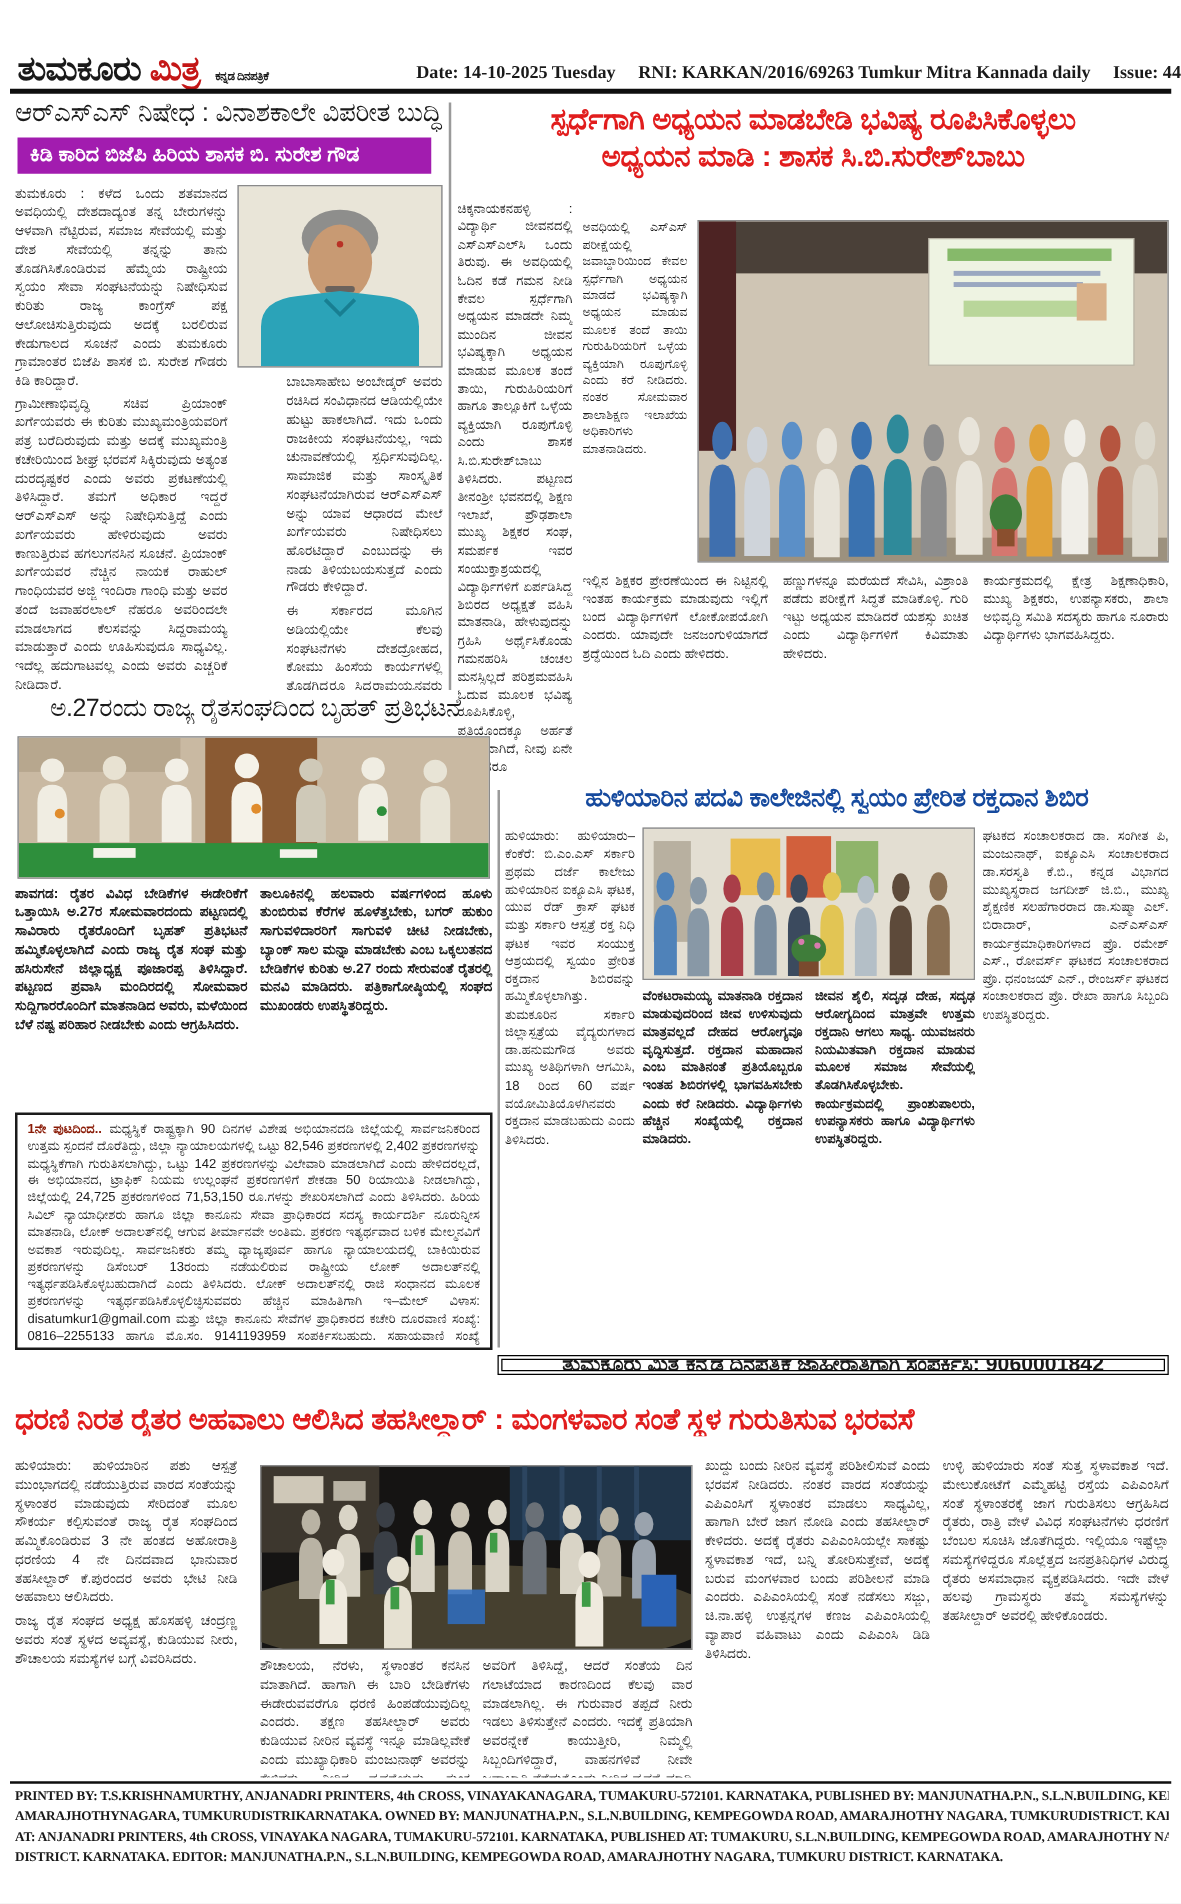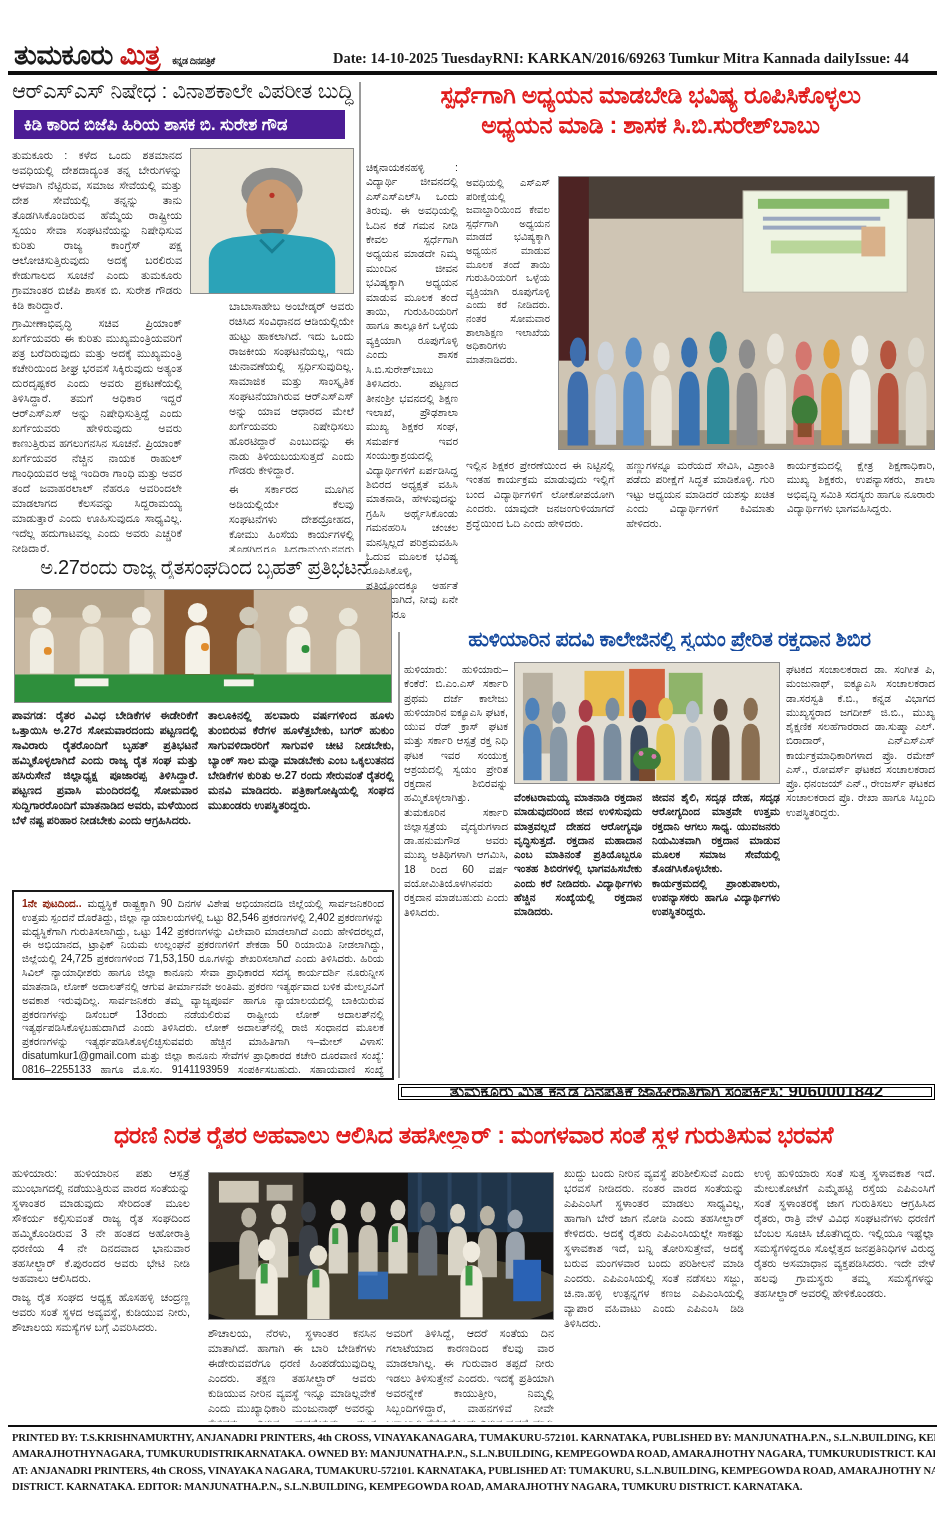--- a/index.html
+++ b/index.html
@@ -9,29 +9,29 @@
   .abs{position:absolute;}
   .jtext{font-size:11px;line-height:1.36;text-align:justify;overflow:hidden;}
   .jtext p{margin:0 0 4px 0;}
   .rule-h{background:#0e0e0e;}
   .rule-v{background:#9a9a9a;}
   
   .logo{font-weight:bold;font-size:27px;letter-spacing:-0.5px;white-space:nowrap;}
   .logo .red{color:#c41616;}
   .tagline{font-size:9.5px;font-weight:bold;margin-left:5px;}
   .dateline{font-family:"Liberation Serif",serif;font-weight:bold;font-size:14.5px;
-            display:flex;white-space:nowrap;}
+            display:flex;gap:18px;white-space:nowrap;}
   
   .hl-black{font-weight:normal;font-size:21px;letter-spacing:-0.3px;line-height:1.15;}
-  .subhead-bar{background:#4c1d95;color:#ffffff;font-weight:bold;font-size:16.5px;
+  .subhead-bar{background:#a21caf;color:#ffffff;font-weight:bold;font-size:16.5px;
                line-height:29px;height:29px;padding-left:10px;white-space:nowrap;overflow:hidden;}
   .hl-red-big{color:#e11d1d;font-weight:bold;font-size:23.5px;line-height:1.28;text-align:center;letter-spacing:-0.3px;}
   .hl-black-mid{font-weight:normal;font-size:20px;letter-spacing:-0.4px;white-space:nowrap;overflow:hidden;margin-left:28px;}
   .hl-blue{color:#164a9e;font-weight:bold;font-size:20.5px;text-align:center;letter-spacing:-0.3px;white-space:nowrap;overflow:hidden;}
-  .hl-red-bottom{color:#e11d1d;font-weight:bold;font-size:23.5px;text-align:center;letter-spacing:-0.3px;white-space:nowrap;overflow:hidden;}
+  .hl-red-bottom{color:#e11d1d;font-weight:bold;font-size:23.5px;letter-spacing:-0.3px;white-space:nowrap;overflow:hidden;}
   
   .newsbox{border:2px solid #1a1a1a;padding:5px 8px;font-size:10.4px;line-height:1.33;
            text-align:justify;overflow:hidden;}
   .boxlead{font-weight:bold;color:#8a1b06;margin-right:6px;}
   
   .adstrip{border:4px double #000;display:flex;align-items:center;justify-content:center;
            font-weight:bold;font-size:17px;white-space:nowrap;overflow:hidden;}
   
   .photo{border:1px solid #8a8a8a;overflow:hidden;background:#ccc;}
   .photo svg{display:block;width:100%;height:100%;}

